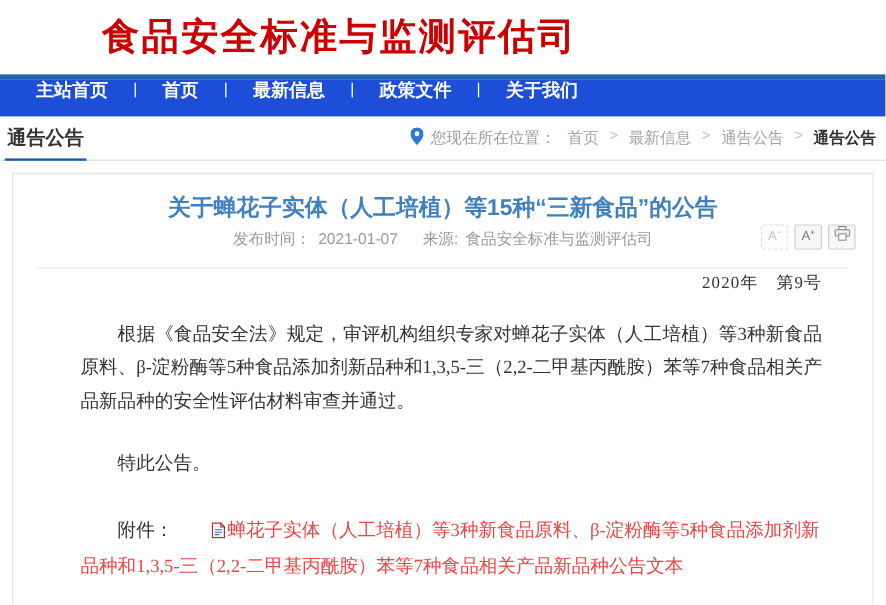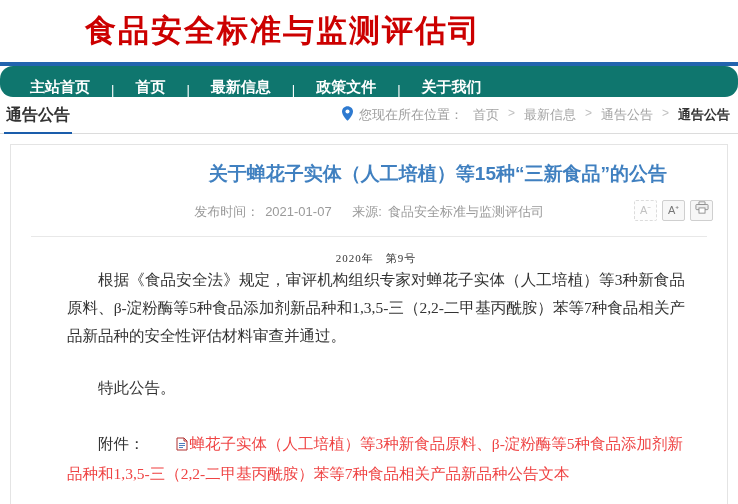--- a/index.html
+++ b/index.html
@@ -6,58 +6,58 @@
   html,body { width:738px; height:504px; overflow:hidden; background:#fff;
               font-family:"Liberation Sans","DejaVu Sans",sans-serif; }
 
   
   .site-header { height:62px; background:#fff; display:flex; align-items:center; }
   .site-title { margin-left:85px; font-size:31px; font-weight:bold; color:#cc0000;
                 letter-spacing:2px; }
 
   
   .top-accent { height:4px; background:#2264ae; }
-  .main-nav { height:31px; background:#0f766e; display:flex; align-items:flex-end;
-              padding-left:30px;border-radius:13px; }
+  .main-nav { height:31px; background:#1d4ed8; display:flex; align-items:flex-start;
+              padding-left:30px; }
   .nav-item { color:#fff; font-size:15px; font-weight:bold; cursor:pointer;
               white-space:nowrap; }
   .nav-sep { color:#fff; font-size:13px; margin:0 21px; font-weight:normal; }
 
   
   .crumb-bar { height:37px; display:flex; align-items:center; justify-content:space-between;
                border-bottom:1px solid #dcdcdc; padding:0 8px 0 4px; }
   .section-title { font-size:16px; font-weight:bold; color:#333;
                    border-bottom:2px solid #1a5dab; padding:8px 2px 6px 2px; }
   .crumb-right { display:flex; align-items:flex-start; font-size:13px; color:#a3a3a3; }
   .crumb-right .pin { margin-right:6px; display:inline-flex; }
   .crumb-label { color:#9c9c9c; margin-right:6px; }
   .crumb-link { color:#a3a3a3; margin:0 4px; cursor:pointer; }
   .crumb-sep { color:#c0c0c0; margin:0 5px; font-size:12px; }
   .crumb-current { color:#333; font-weight:bold; margin-left:4px; }
 
   
   .content-box { margin:10px 10px 0 10px; border:1px solid #e4e4e4; background:#fff;
                  height:400px; padding-top:16px; position:relative; }
-  .article-title { text-align:right; color:#4080c0; font-size:19px; font-weight:bold;
+  .article-title { text-align:center; color:#4080c0; font-size:19px; font-weight:bold;
                    padding:0 60px; line-height:26px; }
-  .meta-row { position:relative; margin-top:13px; height:24px; }
+  .meta-row { position:relative; height:24px; }
   .meta-center { text-align:center; font-size:13px; color:#9a9a9a; line-height:24px; }
   .meta-center span { margin:0 3px; }
   .font-tools { position:absolute; right:14px; top:0; display:flex; gap:5px; }
   .tool-btn { width:23px; height:21px; font-size:11px; line-height:19px; text-align:center;
               background:#f7f7f7; border:1px solid #cfcfcf; border-radius:2px;
               color:#777; cursor:pointer; padding:0; }
   .tool-btn.dashed { border-style:dashed; color:#c2c2c2; border-color:#dcdcdc; background:#fdfdfd; }
   .meta-divider { margin:12px 20px 0 20px; border-top:1px solid #e8e8e8; }
 
   
   .article-body { font-family:"Liberation Serif","DejaVu Serif",serif; color:#333;
                   font-size:15.5px; padding:0 42px 0 56px; }
-  .issue-line { text-align:center; margin-top:14px; font-size:11px; letter-spacing:1px; }
-  .para { line-height:28px; text-indent:2em; text-align:justify; }
+  .issue-line { text-align:right; margin-top:3px; font-size:14px; letter-spacing:1px; }
+  .para { line-height:28px; text-indent:2em; margin-top:20px; text-align:justify; }
   .para.closing { margin-top:24px; }
   .attachment { margin-top:28px; line-height:28px; text-indent:2em; }
   .attach-link { color:#ef4444; cursor:pointer; text-decoration:none; }
   .doc-icon { display:inline-block; vertical-align:-2px; margin-right:2px; }
 </style>
 </head>
 <body>
 
 <div class="site-header">
   <div class="site-title">食品安全标准与监测评估司</div>

